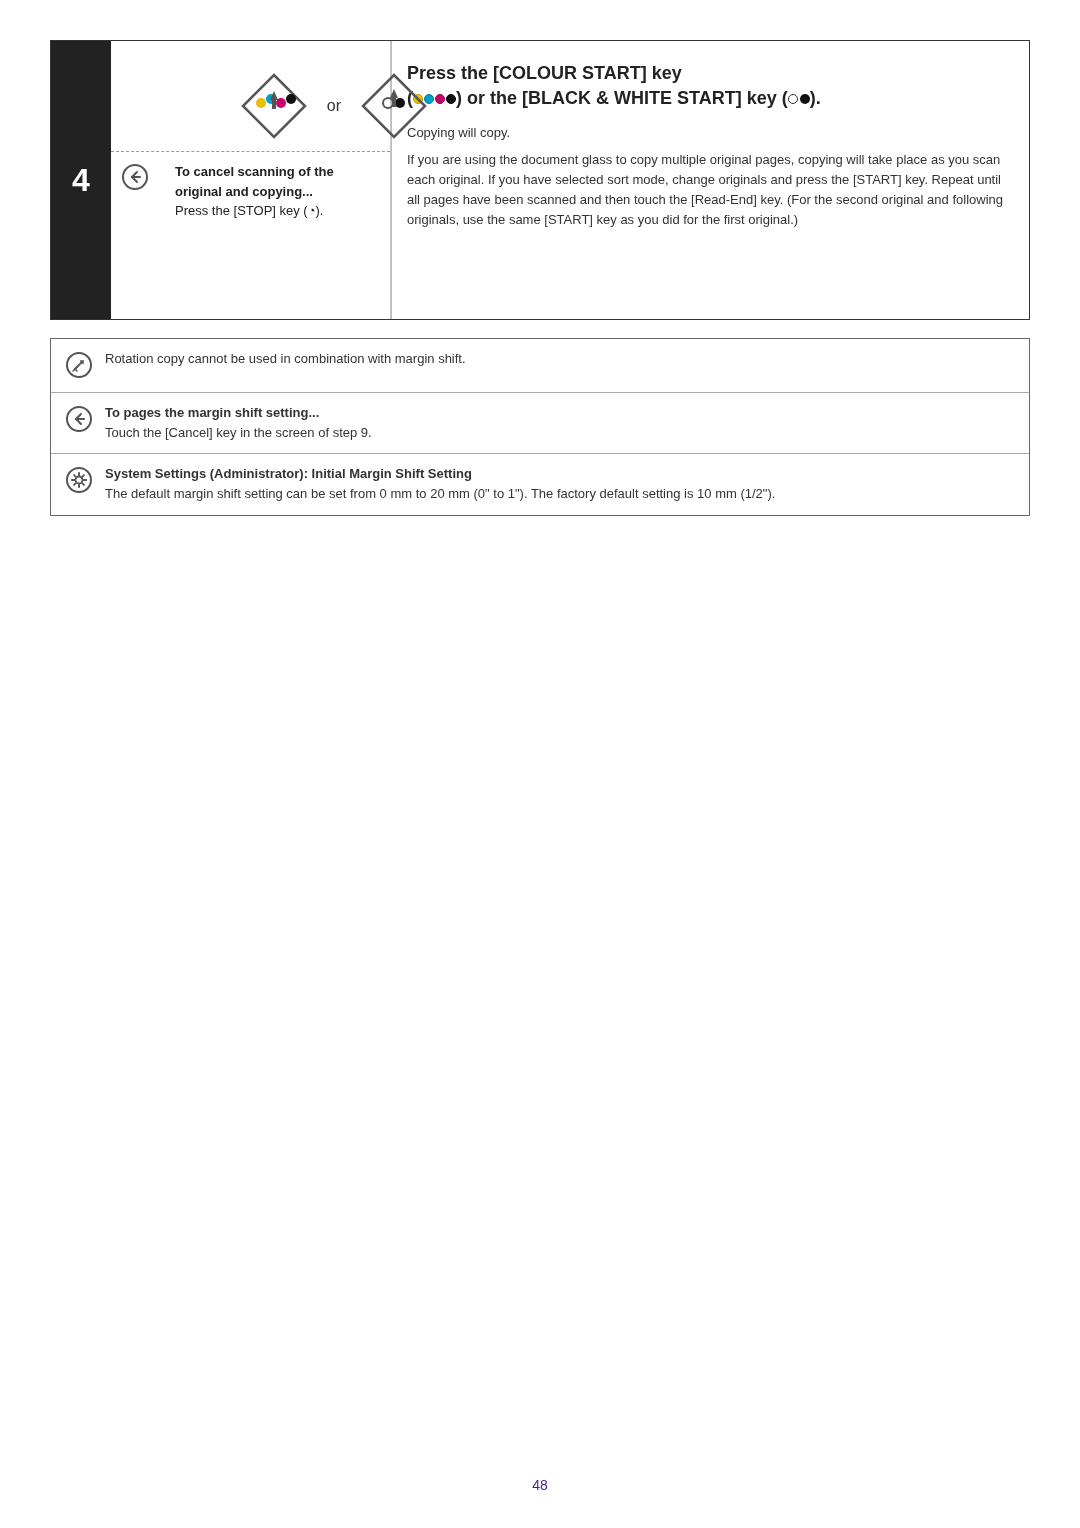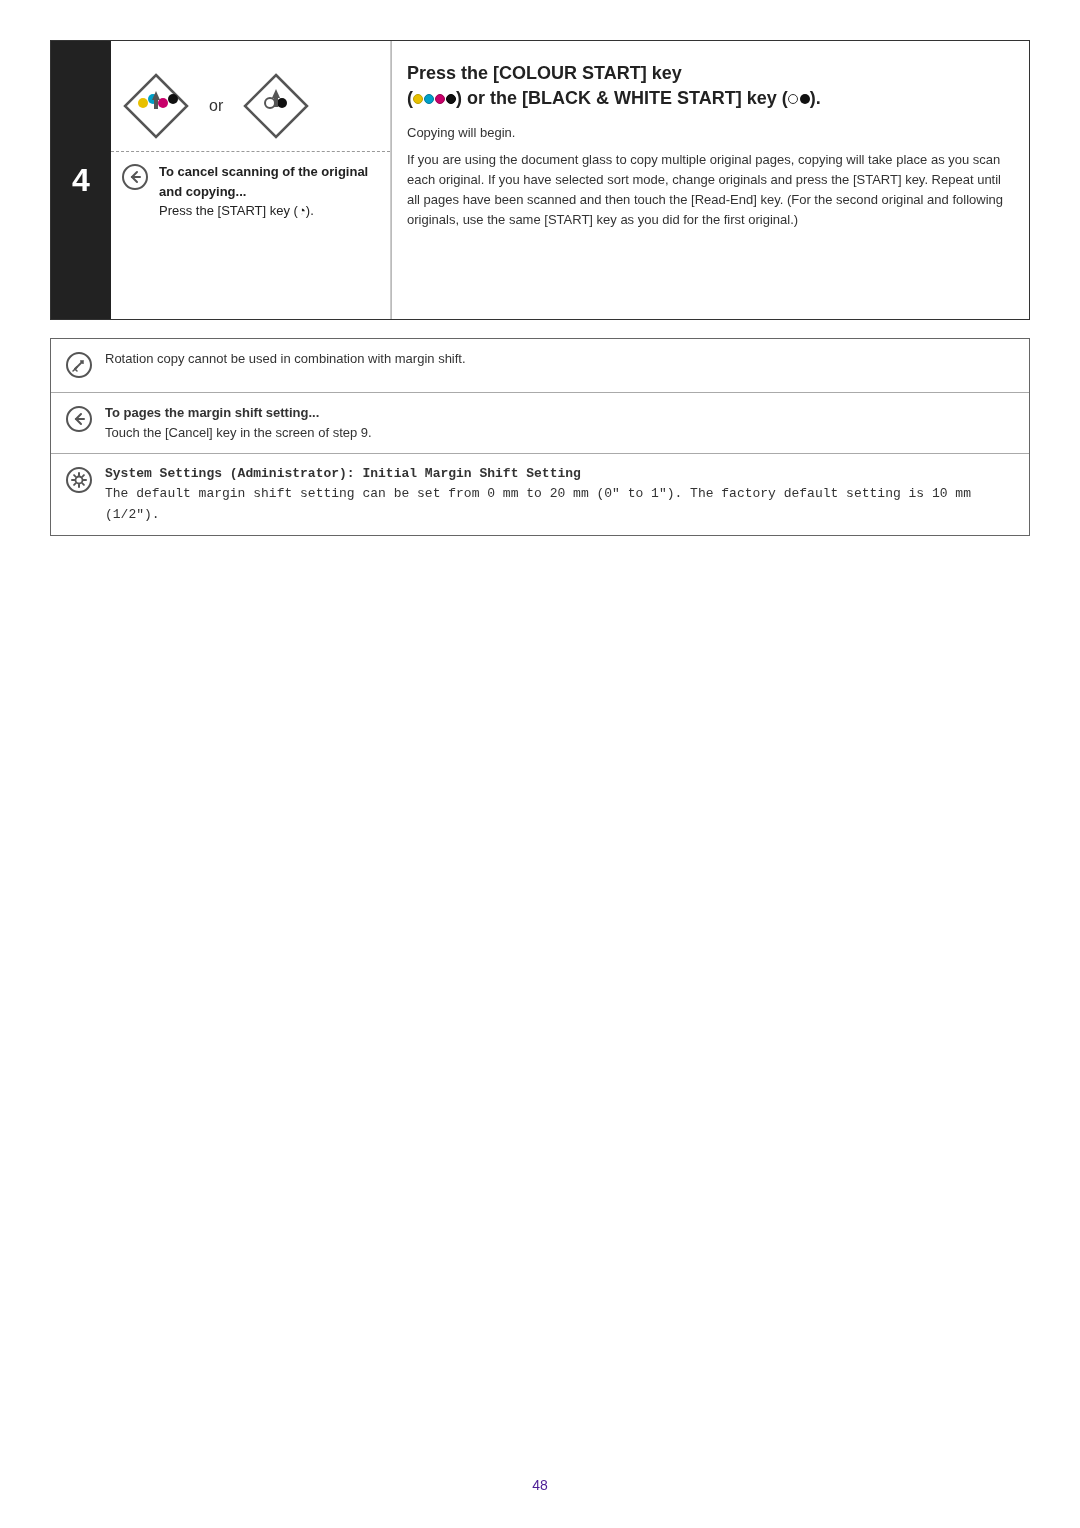--- a/index.html
+++ b/index.html
@@ -45,21 +45,21 @@
     .step-content-col {
       display: flex;
       flex-direction: row;
       flex: 1;
     }
 
     .step-icons-col {
       width: 328px;
       display: flex;
       flex-direction: column;
-      align-items: flex-start;
+      align-items: flex-end;
       justify-content: flex-start;
       padding: 30px 10px 10px 10px;
       flex-shrink: 0;
     }
 
     .icons-row {
       display: flex;
       align-items: center;
       gap: 18px;
     }
@@ -123,41 +123,40 @@
     .cancel-text strong {
       font-weight: bold;
     }
 
     
     .step-inner-bottom {
       border-top: 1.5px dashed #999;
       padding: 10px 15px 10px 10px;
       display: flex;
       align-items: flex-start;
-      gap: 10px;
+      gap: 26px;
     }
 
     
     .info-section {
       border: 1.5px solid #666;
       margin-bottom: 0;
       margin-top: 6px;
     }
 
     .info-row {
       display: flex;
       align-items: flex-start;
       gap: 12px;
       padding: 10px 14px;
       border-bottom: 1px solid #aaa;
     }
 
     .info-row:last-child {
       border-bottom: none;
-      font-family: Liberation Mono, monospace;
     }
 
     .info-icon {
       flex-shrink: 0;
       margin-top: 2px;
     }
 
     .info-text {
       font-size: 13px;
       line-height: 1.55;
@@ -275,40 +274,40 @@
 
           <div class="cancel-icon">
             <svg class="back-icon-svg" viewBox="0 0 28 28">
               <circle cx="14" cy="14" r="12" fill="none" stroke="#555" stroke-width="2"></circle>
               <polyline points="16,9 11,14 16,19" fill="none" stroke="#555" stroke-width="2" stroke-linecap="round"></polyline>
               <line x1="11" y1="14" x2="19" y2="14" stroke="#555" stroke-width="2" stroke-linecap="round"></line>
             </svg>
           </div>
           <div class="cancel-text">
             <strong>To cancel scanning of the original and copying...</strong><br>
-            <span>Press the [START] key (◔).</span>
+            <span>Press the [STOP] key (◔).</span>
           </div>
         </div>
       </div>
 
       <div class="step-text-col">
         <div class="step-title">
           Press the [COLOUR START] key<br>
           (<span class="colour-dots">
             <span class="dot dot-yellow"></span>
             <span class="dot dot-cyan"></span>
             <span class="dot dot-magenta"></span>
             <span class="dot dot-black"></span>
           </span>) or the [BLACK &amp; WHITE START] key (<span style="display:inline-flex;align-items:center;gap:2px;vertical-align:middle;">
               <span class="dot-white-circle"></span>
               <span class="dot-black-circle"></span>
             </span>).
         </div>
         <div class="step-body-text">
-          <p>Copying will begin.</p>
+          <p>Copying will copy.</p>
           <p style="margin-top:6px;">If you are using the document glass to copy multiple original pages, copying will take place as you scan each original. If you have selected sort mode, change originals and press the [START] key. Repeat until all pages have been scanned and then touch the [Read-End] key. (For the second original and following originals, use the same [START] key as you did for the first original.)</p>
         </div>
       </div>
     </div>
   </div>
 
   <div class="info-section">
 
     <div class="info-row">
       <div class="info-icon">

